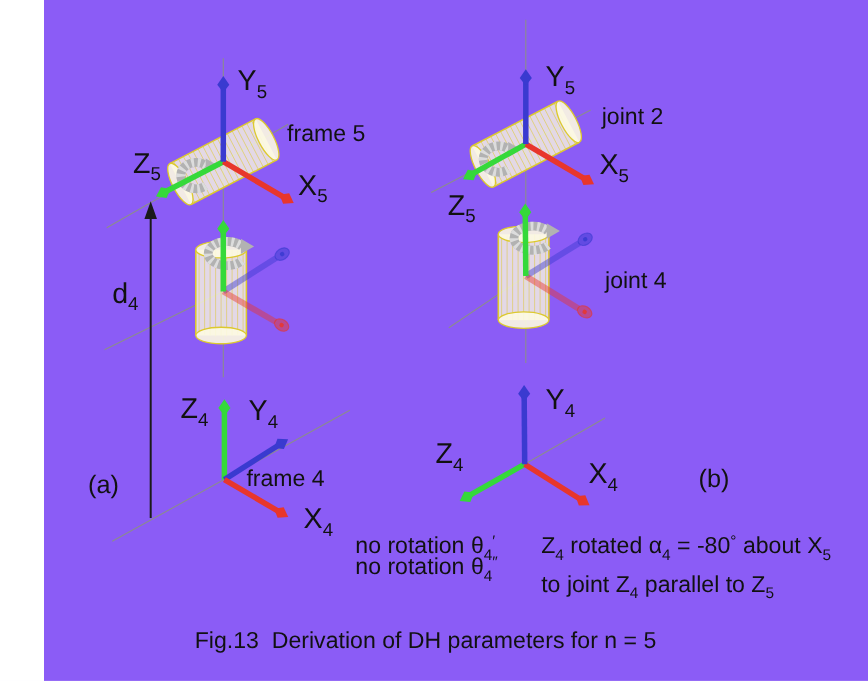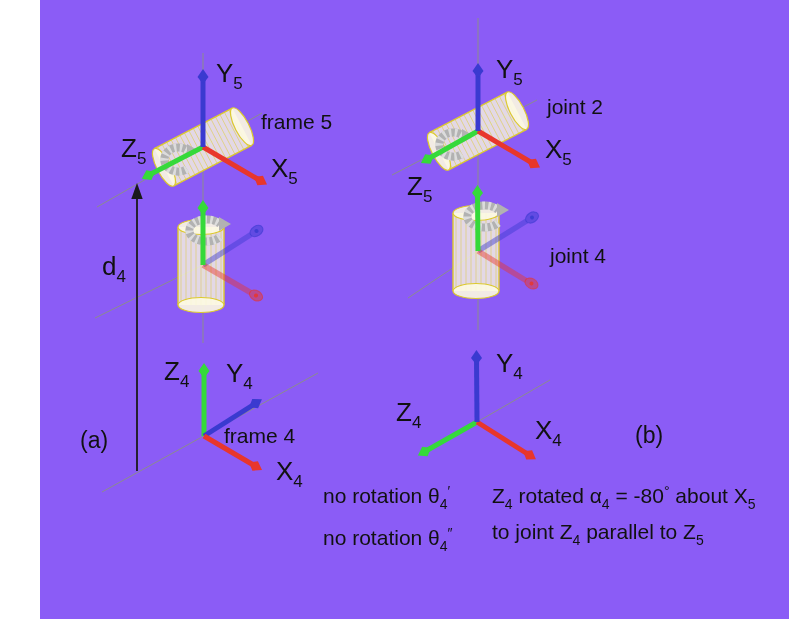--- a/index.html
+++ b/index.html
@@ -201,16 +201,17 @@
   <div class="lbl axl" style="left:505px;top:136px"><span class="m">X</span><span class="s">5</span></div>
   <div class="lbl axl" style="left:367px;top:173px"><span class="m">Z</span><span class="s">5</span></div>
   <div class="lbl cap" style="left:510px;top:245px">joint 4</div>
   <div class="lbl axl" style="left:356px;top:399px"><span class="m">Z</span><span class="s">4</span></div>
   <div class="lbl axl" style="left:456px;top:350px"><span class="m">Y</span><span class="s">4</span></div>
   <div class="lbl axl" style="left:495px;top:417px"><span class="m">X</span><span class="s">4</span></div>
   <div class="lbl tag" style="left:595px;top:424px">(b)</div>
 
   <div class="lbl note" style="left:283px;top:484px"><span>no rotation θ</span><span class="sub">4</span><span class="sup">′</span></div>
   <div class="lbl note" style="left:452px;top:484px"><span>Z</span><span class="sub">4</span><span> rotated α</span><span class="sub">4</span><span> = -80</span><span class="sup">°</span><span> about X</span><span class="sub">5</span></div>
-  <div class="lbl note" style="left:283px;top:526px"><span>no rotation θ</span><span class="sub">4</span><span class="sup">″</span></div>
+  <div class="lbl note" style="left:283px;top:503px"><span>no rotation θ</span><span class="sub">4</span><span class="sup">″</span></div>
   <div class="lbl note" style="left:452px;top:521px"><span>to joint Z</span><span class="sub">4</span><span> parallel to Z</span><span class="sub">5</span></div>
+  <div class="lbl cap" style="left:137px;top:572px">Fig.13  Derivation of DH parameters for n = 5</div>
 
 </div>
 
 </body></html>

